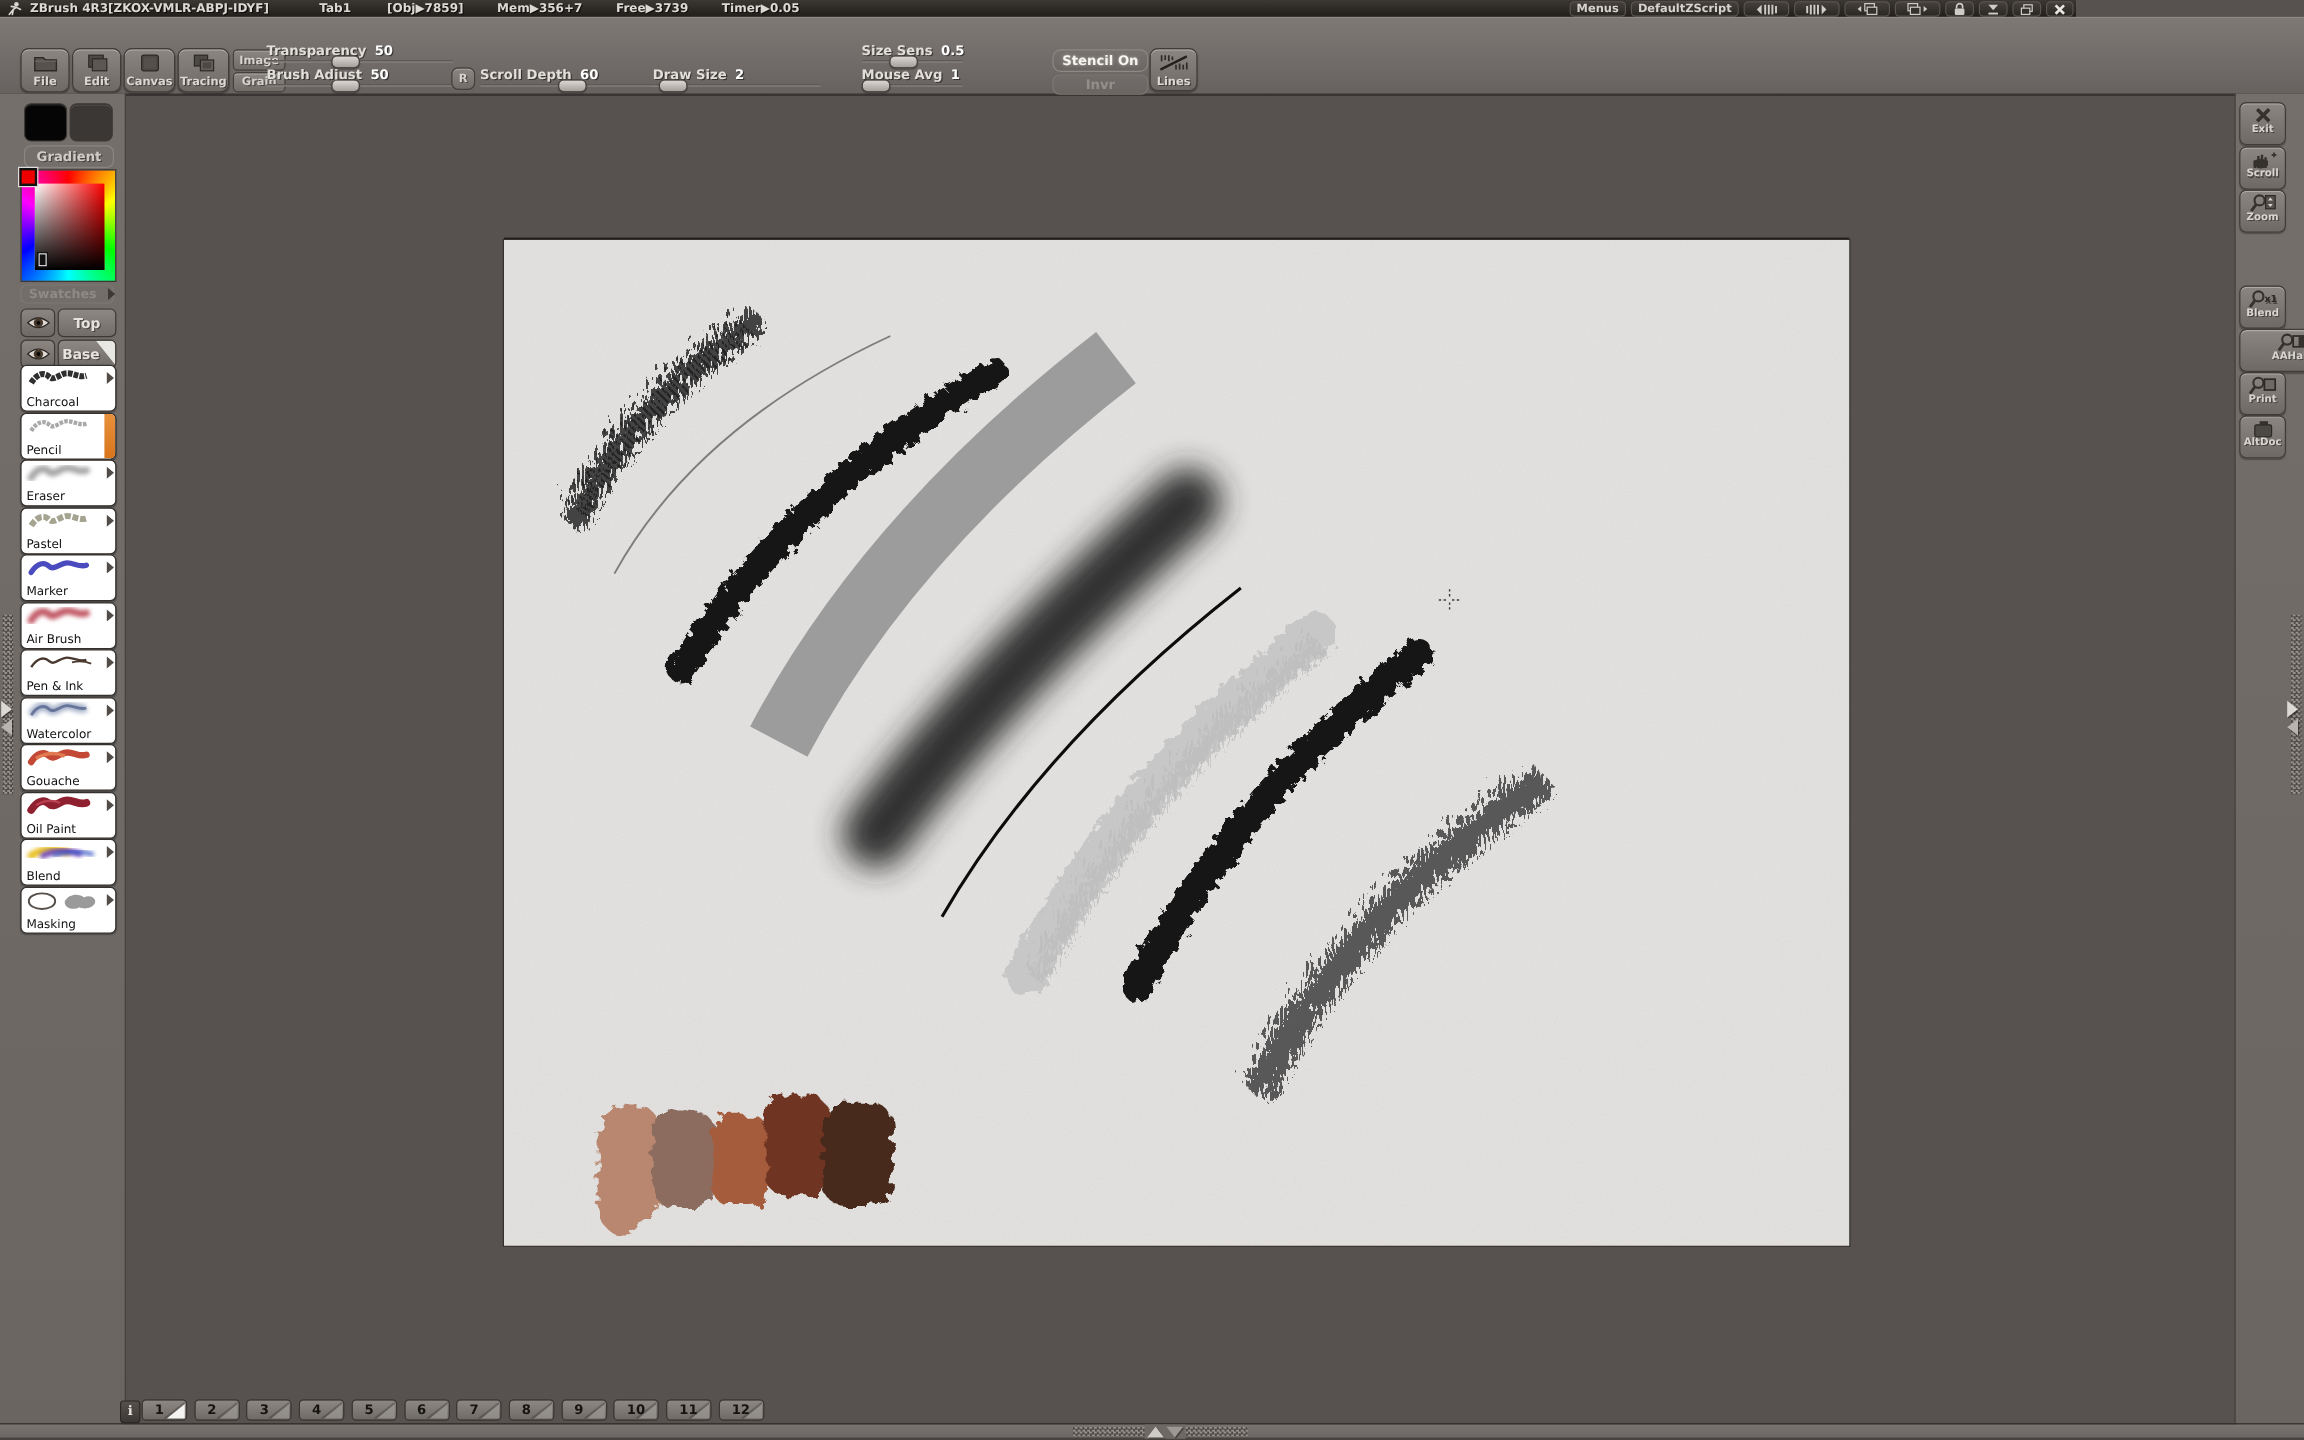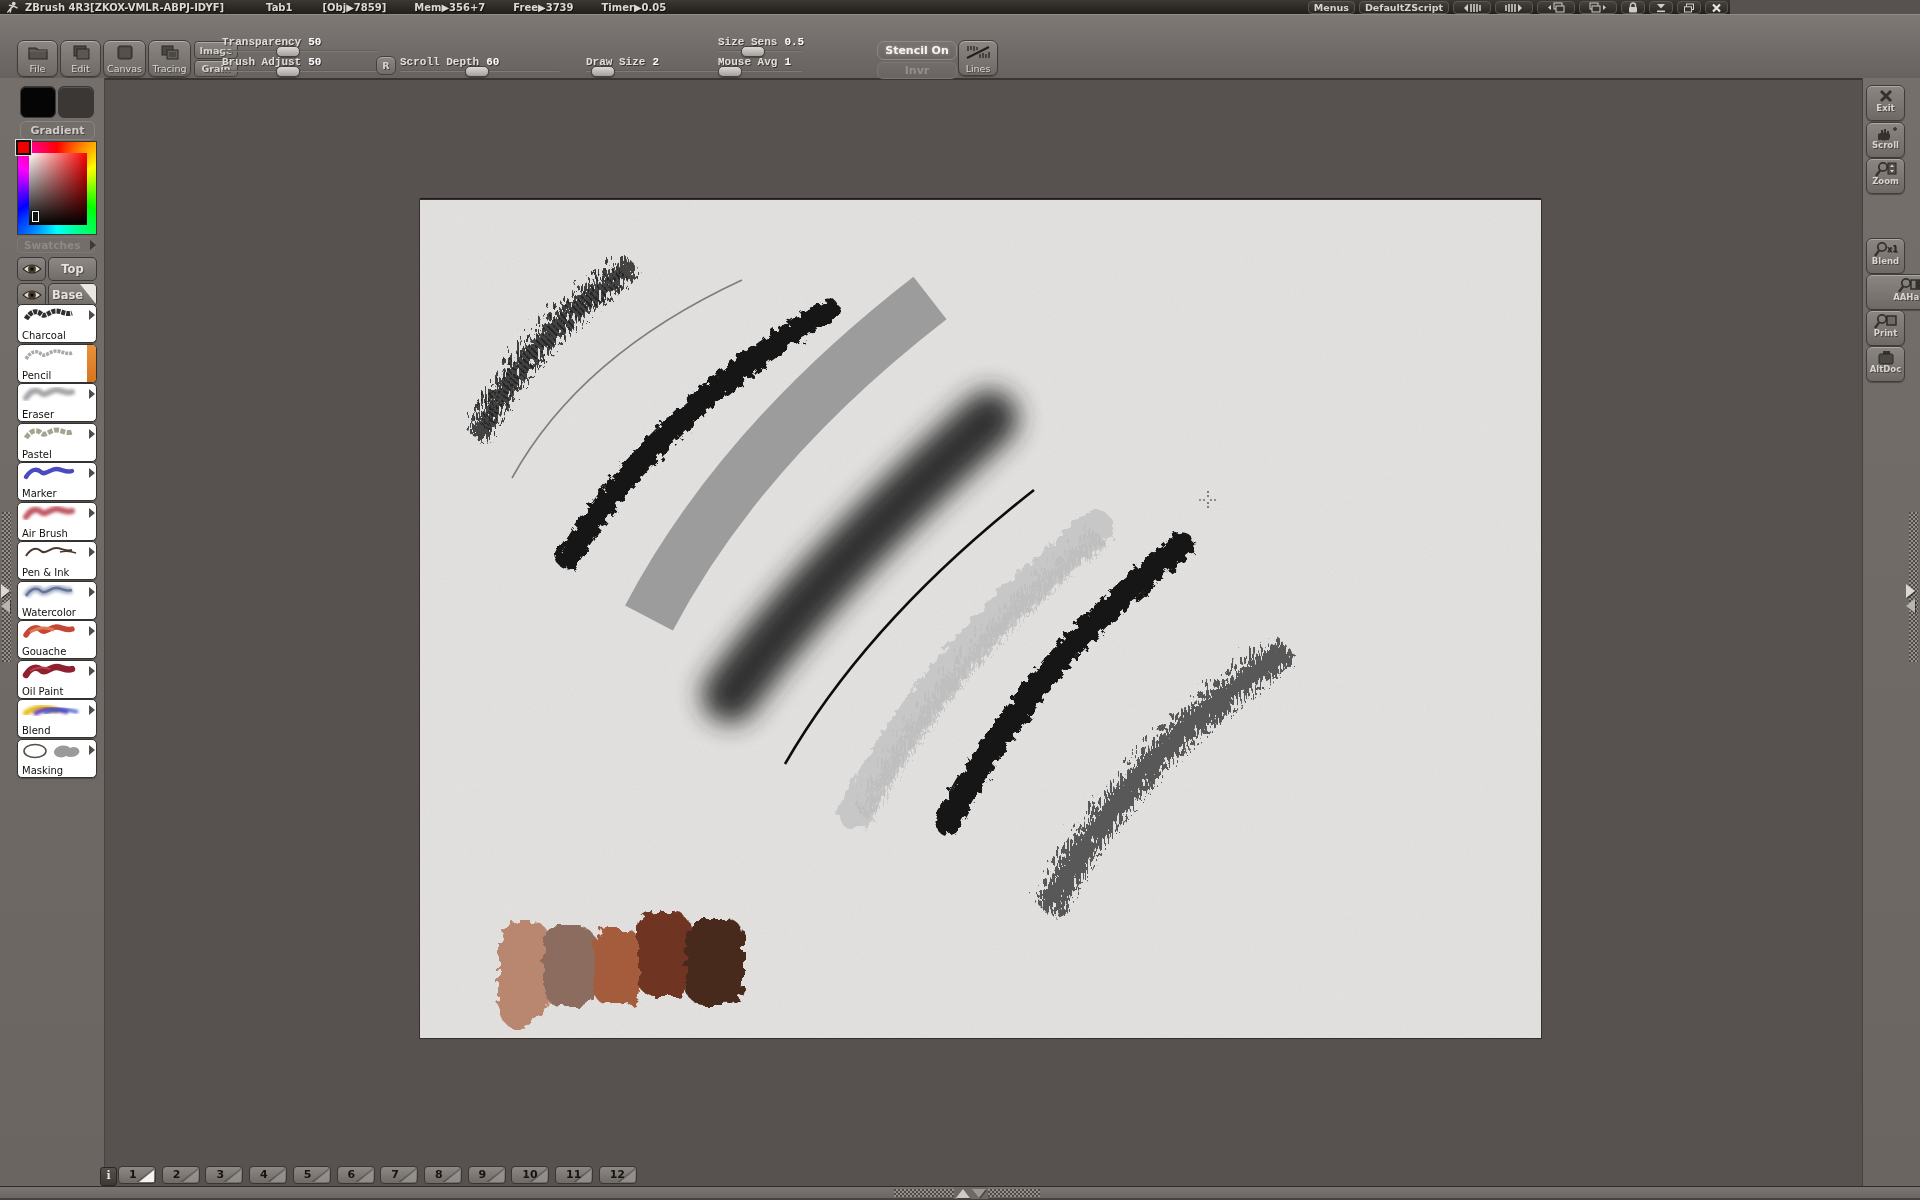--- a/index.html
+++ b/index.html
@@ -18,29 +18,29 @@
   .tb-btn{height:11px;border:1px solid #5a5550;border-radius:4px;
     background:linear-gradient(#45403b,#2a2724);display:flex;align-items:center;
     justify-content:center;padding:0 5px;color:#d6d2cd;font-size:9.5px;font-weight:bold;}
   .tb-ibtn{width:26px;}
   
   #toolbar{position:absolute;left:0;top:14px;width:1920px;height:64px;
     background:linear-gradient(#7e7975,#676260);border-bottom:2px solid #393532;
     box-shadow:inset 0 1px 0 #8f8a86;}
   .tool-btn{position:absolute;border-radius:7px;border:1px solid #403c39;
     background:linear-gradient(#8b8682,#6e6965);box-shadow:inset 0 1px 0 rgba(255,255,255,.35),0 1px 1px rgba(0,0,0,.3);
-    color:#dad6d1;font-size:9.5px;font-weight:normal;text-align:left;
+    color:#dad6d1;font-size:9.5px;font-weight:bold;text-align:left;
     display:flex;flex-direction:column;align-items:center;justify-content:flex-end;
     text-shadow:1px 1px 0 rgba(0,0,0,.4);}
   .tool-btn svg{position:absolute;top:3px;}
   .mini-btn{position:absolute;border-radius:4px;border:1px solid #44403d;
     background:linear-gradient(#8b8682,#716c68);color:#d6d2cd;font-size:9.5px;font-weight:bold;
     display:flex;align-items:center;justify-content:center;text-shadow:1px 1px 0 rgba(0,0,0,.4);
     box-shadow:inset 0 1px 0 rgba(255,255,255,.3);}
-  .tslider{position:absolute;height:26px;font-family:Liberation Mono, monospace;}
+  .tslider{position:absolute;height:26px;}
   .slbl{font-size:11px;font-weight:bold;color:#e2deda;white-space:nowrap;
     text-shadow:1px 1px 0 rgba(0,0,0,.5);}
   .slbl b{color:#ffffff;margin-left:7px;}
   .strack{position:absolute;left:0;right:0;top:14px;height:2px;
     background:linear-gradient(#514d4a,#8f8a86);border-radius:1px;}
   .sthumb{position:absolute;top:10px;width:22px;height:9px;border-radius:5px;
     border:1px solid #45413e;background:linear-gradient(#dcd8d4,#a49f9b);
     box-shadow:0 1px 1px rgba(0,0,0,.35);}
   #btn-stencil{position:absolute;border-radius:7px;border:1px solid #8d8884;
     background:linear-gradient(#787370,#6b6663);color:#f7f4f0;font-size:11px;font-weight:bold;
@@ -255,21 +255,21 @@
       <div class="slbl"><span>Brush Adjust</span><b>50</b></div>
       <div class="strack"></div>
         <div class="sthumb" style="left: 54px;"></div>
     </div>
     <div class="mini-btn" style="left:376px;top:42px;width:18px;height:17px;border-radius:6px;">R</div>
     <div class="tslider" id="sl-color_depth" style="left:400px;top:42px;width:160px;">
       <div class="slbl"><span>Scroll Depth</span><b>60</b></div>
       <div class="strack"></div>
         <div class="sthumb" style="left: 65px;"></div>
     </div>
-    <div class="tslider" id="sl-draw_size" style="left:586px;top:42px;width:140px;">
+    <div class="tslider" id="sl-draw_size" style="left:544px;top:42px;width:140px;">
       <div class="slbl"><span>Draw Size</span><b>2</b></div>
       <div class="strack"></div>
         <div class="sthumb" style="left: 5px;"></div>
     </div>
     <div class="tslider" id="sl-size_sens" style="left:718px;top:22px;width:84px;">
       <div class="slbl"><span>Size Sens</span><b>0.5</b></div>
       <div class="strack"></div>
         <div class="sthumb" style="left: 23px;"></div>
     </div>
     <div class="tslider" id="sl-mouse_avg" style="left:718px;top:42px;width:84px;">

